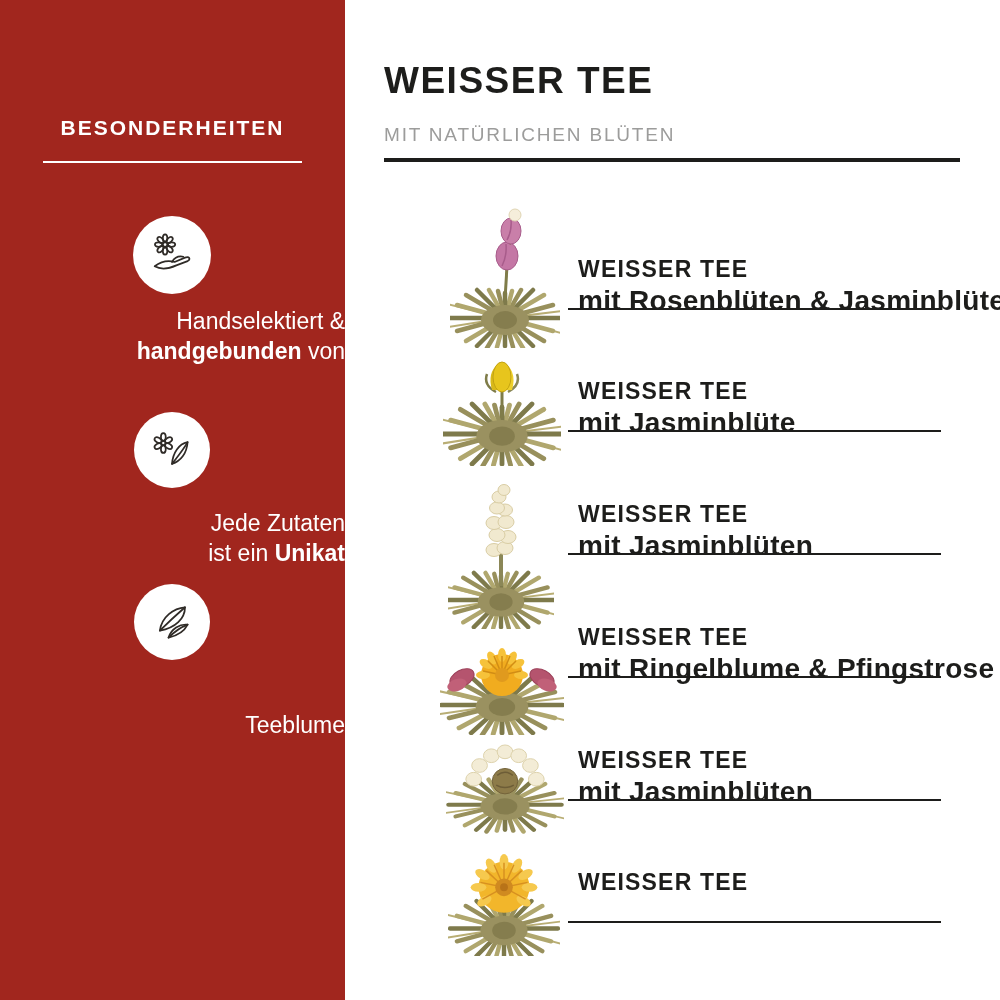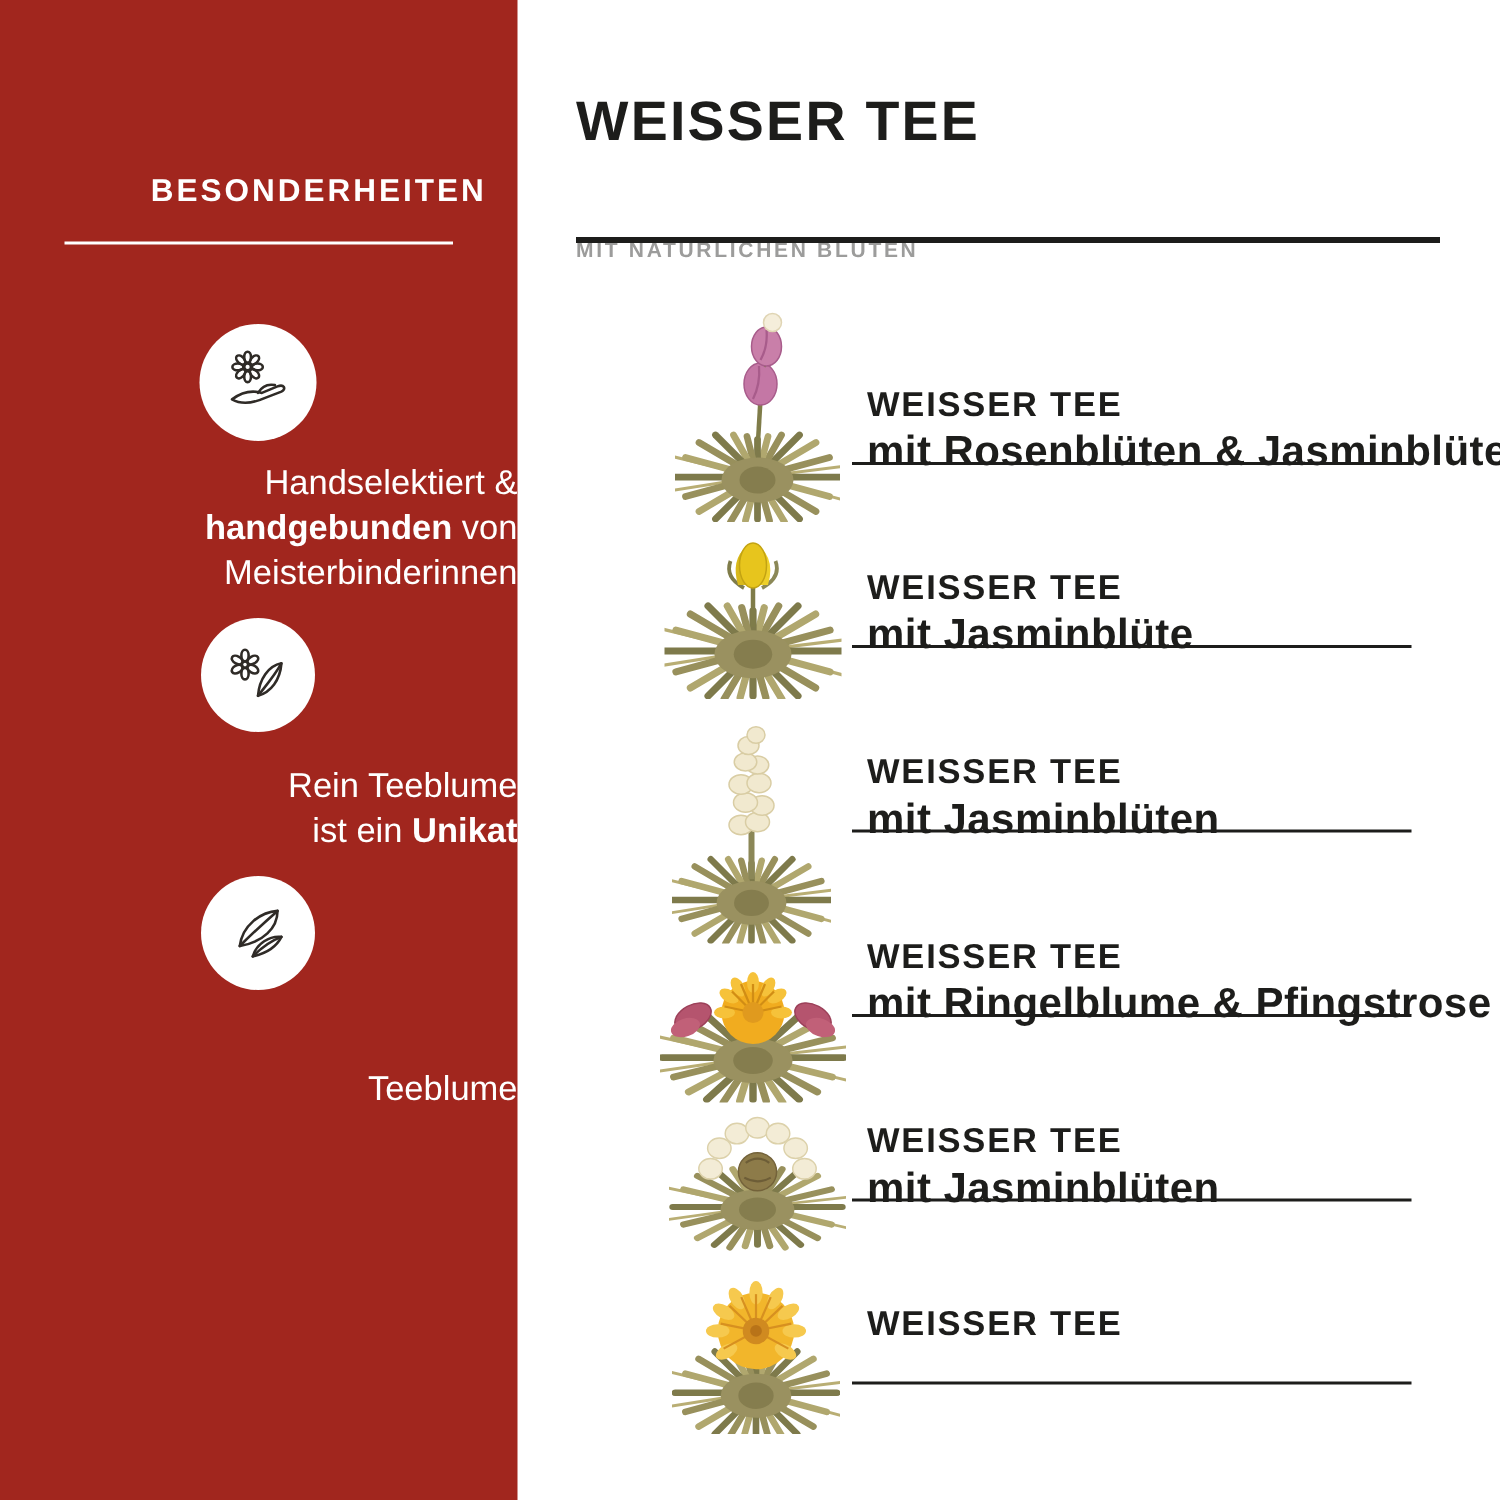--- a/index.html
+++ b/index.html
@@ -1,33 +1,33 @@
 <!DOCTYPE html>
 <html><head>
 <meta charset="utf-8">
 <style>
   html,body{margin:0;padding:0;background:#fff;}
   .canvas{position:relative;width:1000px;height:1000px;background:#fff;overflow:hidden;
           font-family:"Liberation Sans",sans-serif;color:#1d1d1b;}
   
   .sidebar{position:absolute;left:0;top:0;width:345px;height:1000px;background:#A1261E;}
   .sidebar-title{position:absolute;top:116px;left:0;width:345px;margin:0;text-align:center;
-                 color:#fff;font-size:21px;font-weight:600;letter-spacing:2px;padding-left:40px;}
+                 color:#fff;font-size:21px;font-weight:600;letter-spacing:2px;}
   .sidebar-rule{position:absolute;top:161px;left:43px;width:259px;height:2px;background:#fff;}
   .icon-circle{position:absolute;width:78px;height:78px;border-radius:50%;background:#fff;
                display:flex;align-items:center;justify-content:center;}
   .icon-circle svg{width:52px;height:52px;}
   .feature-text{position:absolute;left:0;width:345px;margin:0;text-align:right;color:#fff;
                 font-size:23px;line-height:30px;font-weight:400;}
   .feature-text b{font-weight:700;}
   
   .page-title{position:absolute;left:384px;top:60px;margin:0;font-size:37px;font-weight:700;
               letter-spacing:1.5px;color:#1d1d1b;}
-  .page-subtitle{position:absolute;left:384px;top:124px;font-size:14px;font-weight:700;
-                 letter-spacing:1.8px;color:#9c9c9b;margin-top:34px;}
+  .page-subtitle{position:absolute;left:384px;top:124px;font-size:19px;font-weight:400;
+                 letter-spacing:1.8px;color:#9c9c9b;}
   .header-rule{position:absolute;left:384px;top:158px;width:576px;height:4px;background:#1d1d1b;}
   .product{position:absolute;left:0;width:1000px;height:120px;}
   .product h3{position:absolute;left:578px;top:0;margin:0;font-size:23px;font-weight:700;
               letter-spacing:1.2px;color:#1d1d1b;white-space:nowrap;}
   .product .variant{position:absolute;left:578px;top:29px;font-size:28px;font-weight:700;
                     letter-spacing:.3px;color:#1d1d1b;white-space:nowrap;}
   .product .underline{position:absolute;left:568px;top:52px;width:373px;height:2px;background:#1d1d1b;}
   .flower{position:absolute;}
   .flower svg{width:100%;height:100%;display:block;}
   .ico{stroke:#2f2b27;stroke-width:2;fill:none;stroke-linecap:round;stroke-linejoin:round;}
@@ -95,42 +95,41 @@
             <circle cx="0" cy="0" r="2.6"></circle>
           </g>
           <path d="M-20 13 C-12 7 -4 6 3 8 L15 3 C20 1 22 5 18 7 L5 12 C-4 16 -13 17 -20 13 Z"></path>
           <path d="M0 8 C3 3 8 1 13 2"></path>
         </g>
       </svg>
     </div>
     <p class="feature-text" style="top:306px;">
       <span>Handselektiert &amp;</span><br>
       <b>handgebunden</b><span> von</span><br>
-      <span>Meisterbinderinnen</span>
     </p>
 
     <div class="icon-circle" style="left:134px;top:412px;width:76px;height:76px;">
       <svg viewBox="-30 -30 60 60">
         <g class="ico">
           <g transform="translate(-10,-8)">
             <ellipse cx="0" cy="-7" rx="2.8" ry="4.4"></ellipse>
             <ellipse cx="0" cy="-7" rx="2.8" ry="4.4" transform="rotate(60)"></ellipse>
             <ellipse cx="0" cy="-7" rx="2.8" ry="4.4" transform="rotate(120)"></ellipse>
             <ellipse cx="0" cy="-7" rx="2.8" ry="4.4" transform="rotate(180)"></ellipse>
             <ellipse cx="0" cy="-7" rx="2.8" ry="4.4" transform="rotate(240)"></ellipse>
             <ellipse cx="0" cy="-7" rx="2.8" ry="4.4" transform="rotate(300)"></ellipse>
             <circle cx="0" cy="0" r="2.4"></circle>
           </g>
           <path d="M0 16 C10 13 17 4 18 -9 C8 -7 1 3 0 16 Z"></path>
           <path d="M0 16 C7 7 13 0 18 -9"></path>
         </g>
       </svg>
     </div>
     <p class="feature-text" style="top:508px;">
-      <span>Rein Teeblume</span><br>
+      <span>Jede Zutaten</span><br>
       <span>ist ein </span><b>Unikat</b>
     </p>
 
     <div class="icon-circle" style="left:134px;top:584px;width:76px;height:76px;">
       <svg viewBox="-30 -30 60 60">
         <g class="ico">
           <path d="M-14 10 C-12 -6 2 -16 15 -17 C15 -4 4 7 -14 10 Z"></path>
           <path d="M-14 10 C-2 -2 7 -10 15 -17"></path>
           <path d="M-4 18 C5 16 14 11 18 3 C9 2 -1 8 -4 18 Z"></path>
           <path d="M-4 18 C3 11 10 6 18 3"></path>

